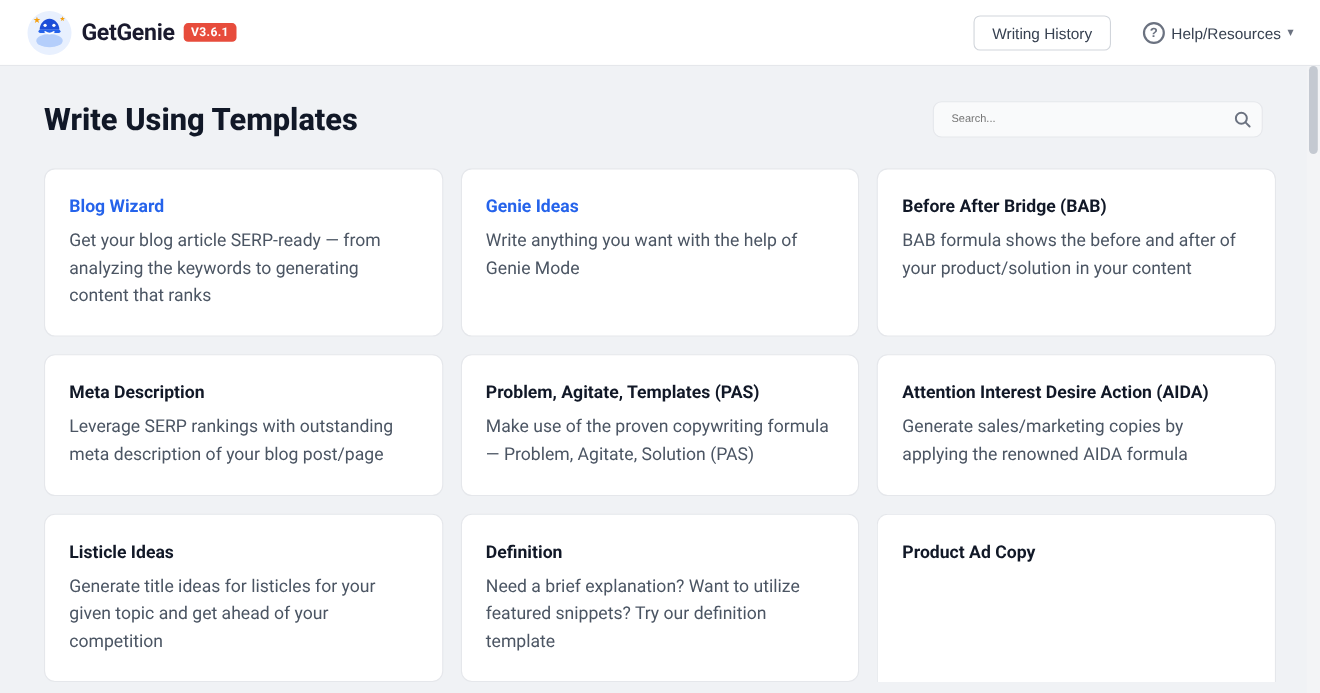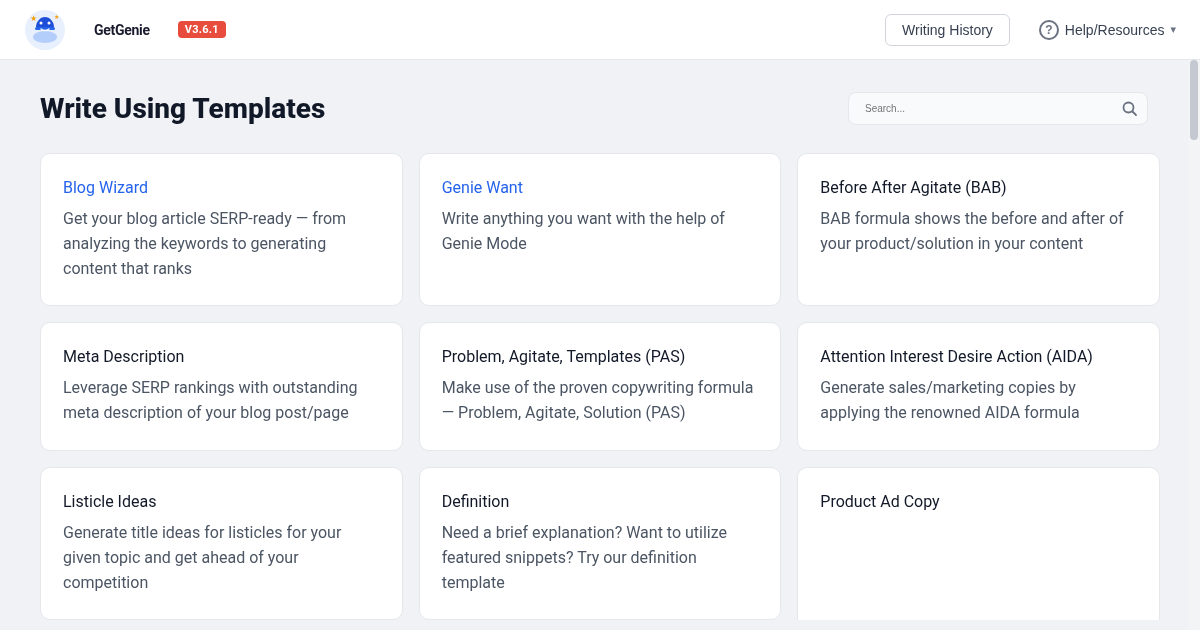--- a/index.html
+++ b/index.html
@@ -29,35 +29,34 @@
       align-items: center;
       gap: 8px;
     }
 
     .logo-icon {
       width: 42px;
       height: 42px;
     }
 
     .logo-text {
-      font-size: 14px;
+      font-size: 21px;
       font-weight: 700;
       color: #1a1a2e;
       letter-spacing: -0.3px;
-      margin-left: 20px;
     }
 
     .version-badge {
       background: #e74c3c;
       color: #fff;
       font-size: 11px;
       font-weight: 700;
       padding: 2px 7px;
       border-radius: 4px;
-      margin-left: 20px;
+      margin-left: 0;
       letter-spacing: 0.3px;
     }
 
     .header-right {
       display: flex;
       align-items: center;
       gap: 29px;
     }
 
     .writing-history-btn {
@@ -179,21 +178,21 @@
     .card {
       background: #ffffff;
       border-radius: 10px;
       padding: 24px 22px;
       border: 1px solid #e5e7eb;
       min-height: 110px;
     }
 
     .card-title {
       font-size: 16px;
-      font-weight: 400;
+      font-weight: 700;
       color: #111827;
       margin-bottom: 10px;
     }
 
     .card-title.accent {
       color: #2563eb;
     }
 
     .card-desc {
       font-size: 16px;
@@ -264,26 +263,26 @@
 
   <div class="cards-grid">
 
     <div class="card">
       <div class="card-title accent">Blog Wizard</div>
       <div class="card-desc">Get your blog article SERP-ready — from analyzing the keywords to generating content that ranks</div>
     </div>
 
 
     <div class="card">
-      <div class="card-title accent">Genie Want</div>
+      <div class="card-title accent">Genie Ideas</div>
       <div class="card-desc">Write anything you want with the help of Genie Mode</div>
     </div>
 
     <div class="card">
-      <div class="card-title">Before After Agitate (BAB)</div>
+      <div class="card-title">Before After Bridge (BAB)</div>
       <div class="card-desc">BAB formula shows the before and after of your product/solution in your content</div>
     </div>
 
     <div class="card">
       <div class="card-title">Meta Description</div>
       <div class="card-desc">Leverage SERP rankings with outstanding meta description of your blog post/page</div>
     </div>
 
     <div class="card">
       <div class="card-title">Problem, Agitate, Templates (PAS)</div>

